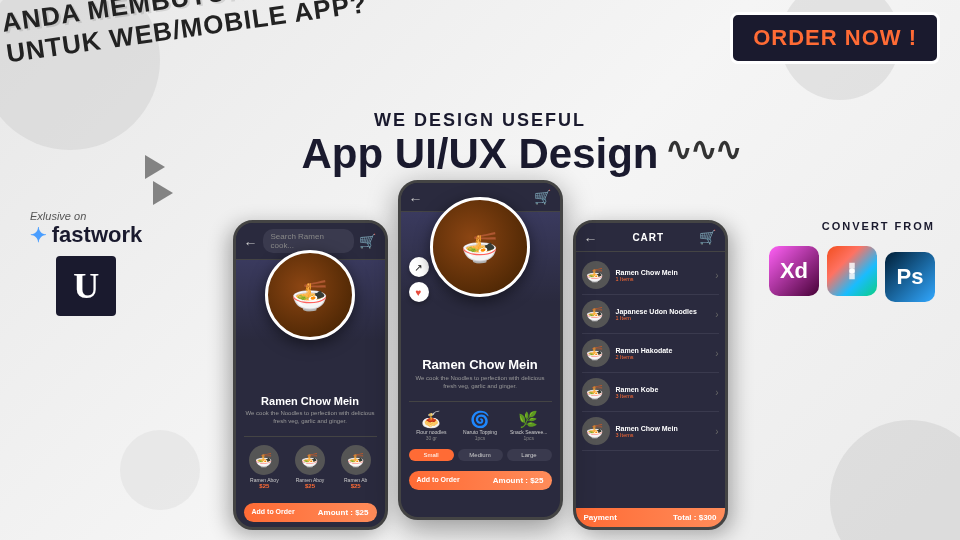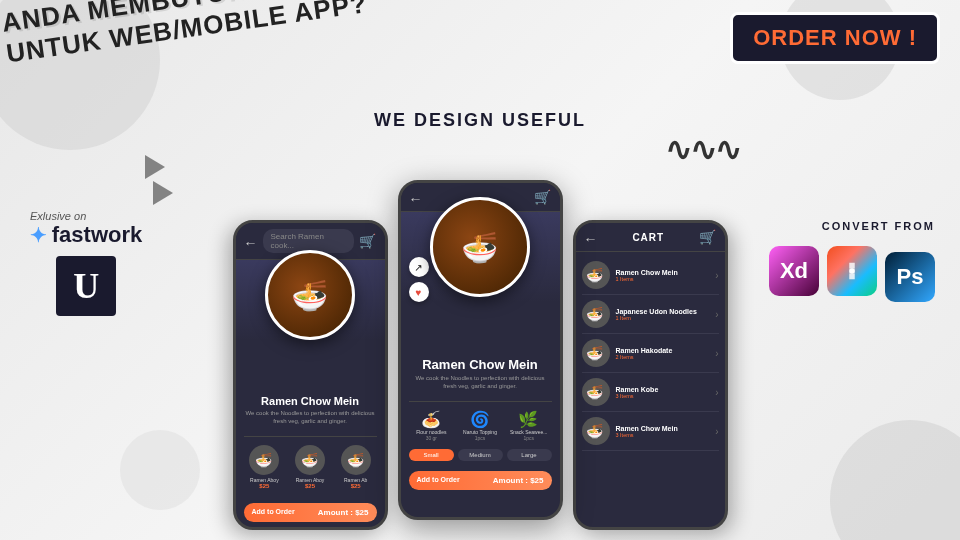--- a/index.html
+++ b/index.html
@@ -557,20 +557,23 @@
   <div class="line1">ANDA MEMBUTUHKAN DESAIN</div>
   <div class="line2">UNTUK WEB/MOBILE APP?</div>
 </div>
 
 <div class="order-now">
   <span>ORDER NOW !</span>
 </div>
 
 <div class="headline">
   <div class="sub">WE DESIGN USEFUL</div>
+  <div class="main">
+    <span>App UI/UX Design</span>
+  </div>
 </div>
 
 <div class="fastwork">
   <div class="exclusive">Exlusive on</div>
   <div class="logo">
     <span class="fw-icon">✦</span>
     <span>fastwork</span>
   </div>
   <div class="u-logo">U</div>
 </div>
@@ -719,15 +722,19 @@
       </div>
       <div class="cart-item">
         <div class="cart-item-img">🍜</div>
         <div class="cart-item-info">
           <div class="cart-item-name">Ramen Chow Mein</div>
           <div class="cart-item-sub">3 Items</div>
         </div>
         <span class="cart-chevron">›</span>
       </div>
     </div>
+    <div class="cart-footer">
+      <span class="cart-pay">Payment</span>
+      <span class="cart-total">Total : $300</span>
+    </div>
   </div>
 
 </div>
 
 </body></html>

